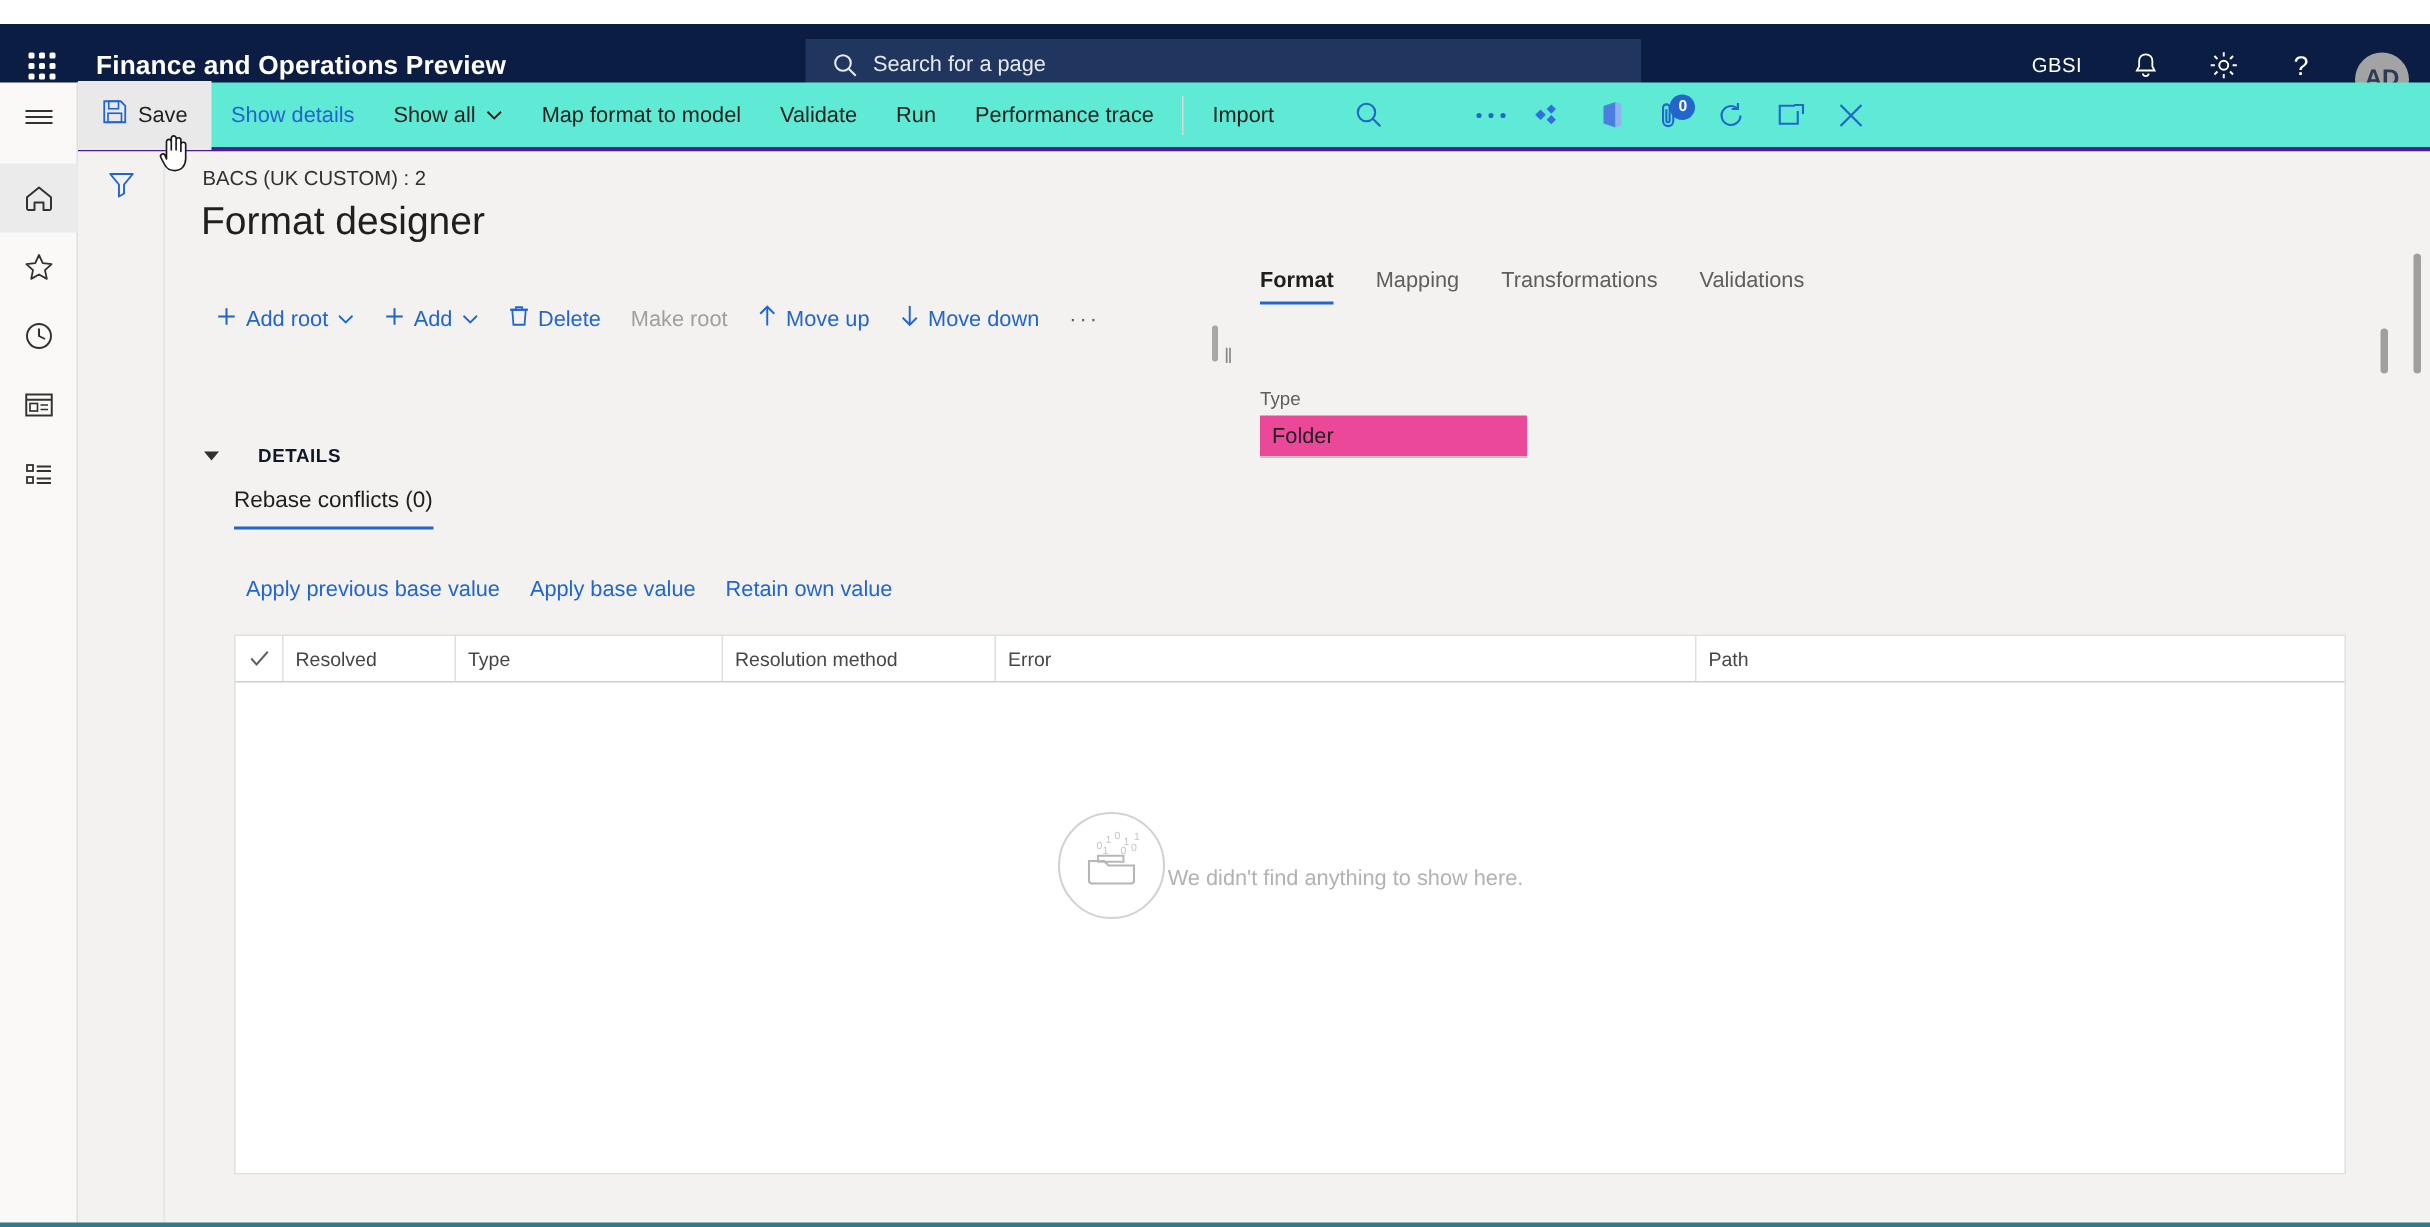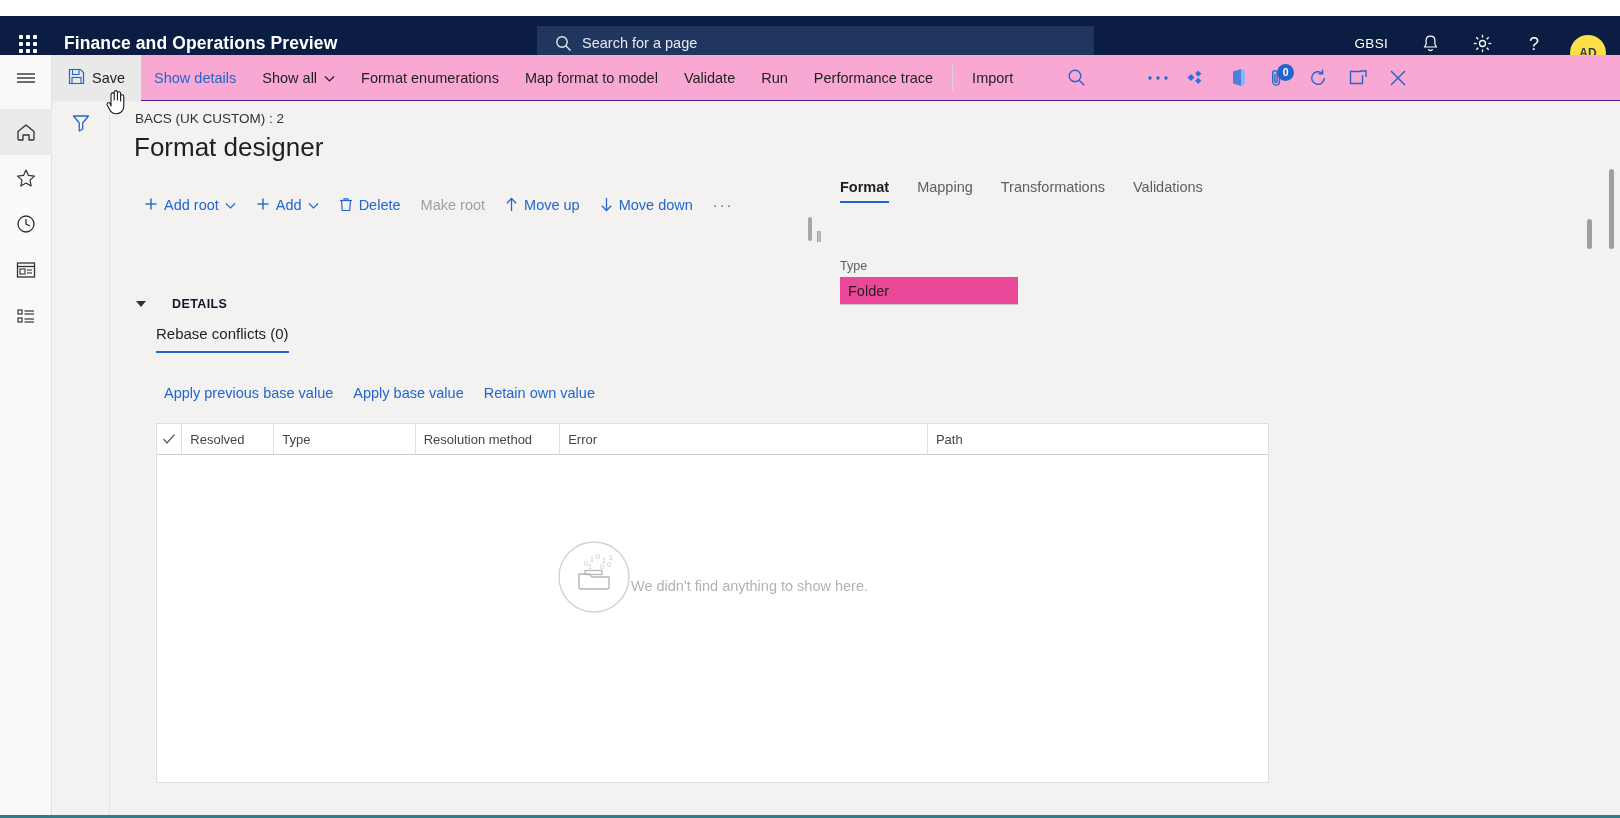--- a/index.html
+++ b/index.html
@@ -49,23 +49,23 @@
     display: flex; align-items: flex-end; padding-right: 14px;
   }
   .tr-item {
     height: 55px; display: flex; align-items: center; justify-content: center;
     color: #ffffff; cursor: pointer;
   }
   .tr-company { font-size: 13.5px; padding: 0 16px; letter-spacing:.3px; }
   .tr-icon { width: 52px; }
   .avatar {
     width: 36px; height: 36px; border-radius: 50%;
-    background: #fde047; color: #2b3a55;
+    background: #a3a3a3; color: #2b3a55;
     display: flex; align-items: center; justify-content: center;
-    font-size: 12px; font-weight: 600; margin-left: 10px;
+    font-size: 16px; font-weight: 600; margin-left: 10px;
     cursor: pointer;
   }
 
   
   .rail {
     position: absolute; left: 0; top: 55px;
     width: 52px; height: 763px;
     background: #faf9f8;
     border-right: 1px solid #e1dfdd;
   }
@@ -74,22 +74,22 @@
     display: flex; align-items: center; justify-content: center;
     cursor: pointer;
   }
   .rail-btn.active { background: #ebebeb; }
   .rail-sep { height: 8px; }
 
   
   .actionpane {
     position: absolute; left: 52px; top: 55px;
     width: 1568px; height: 46px;
-    background: #f9a8d4;
-    border-bottom: 1px solid #4c1d95;
+    background: #5eead4;
+    border-bottom: 3px solid #4c1d95;
     display: flex; align-items: center;
   }
   .save-btn {
     height: 46px; min-width: 80px;
     background: #e9e9e9;
     display: flex; align-items: center; justify-content: center;
     gap: 7px; padding: 0 16px; cursor: pointer;
     font-size: 14.5px; color: #201f1e;
   }
   .tb-item {
@@ -140,21 +140,21 @@
     position: absolute; left: 24px; top: 31px;
     font-size: 26px; color: #201f1e; font-weight: normal;
   }
 
   
   .treetoolbar {
     position: absolute; left: 24px; top: 75px;
     display: flex; align-items: center; height: 32px;
   }
   .tt-item {
-    display: flex; align-items: flex-start; gap: 6px;
+    display: flex; align-items: center; gap: 6px;
     padding: 0 10px; height: 32px; cursor: pointer;
     font-size: 14.5px; color: #2266cc; white-space: nowrap; margin-top: 41px;
   }
   .tt-item.disabled { color: #a19f9d; cursor: default; }
 
   
   .treebox {
     position: absolute; left: 24px; top: 114px;
     width: 672px; height: 32px;
   }
@@ -235,21 +235,21 @@
     display: flex; align-items: center; gap: 0;
   }
   .lk {
     font-size: 14.5px; color: #2266cc; cursor: pointer;
     padding: 0 10px; white-space: nowrap;
   }
 
   
   .grid {
     position: absolute; left: 46px; top: 322px;
-    width: 1113px; height: 360px;
+    width: 1408px; height: 360px;
     background: #ffffff;
     border: 1px solid #e1dfdd;
   }
   .grid-head {
     display: flex; height: 31px;
     border-bottom: 1px solid #d0cece;
   }
   .gh {
     font-size: 13px; color: #484644;
     display: flex; align-items: center; padding-left: 8px;
@@ -415,21 +415,20 @@
 
   <div class="tb-item dark">
     <span>Show all</span>
     <span>
       <svg width="11" height="8" viewBox="0 0 11 8">
           <polyline points="1,1.5 5.5,6 10,1.5" fill="none" stroke="#201f1e" stroke-width="1.2"></polyline>
         </svg>
     </span>
   </div>
 
-  <div class="tb-item dark">Format enumerations</div>
   <div class="tb-item dark">Map format to model</div>
   <div class="tb-item dark">Validate</div>
   <div class="tb-item dark">Run</div>
   <div class="tb-item dark">Performance trace</div>
 
 
   <div class="tb-sep"></div>
   <div class="tb-item dark">Import</div>
 
   <div class="tb-icon-btn" style="margin-left:30px;">

